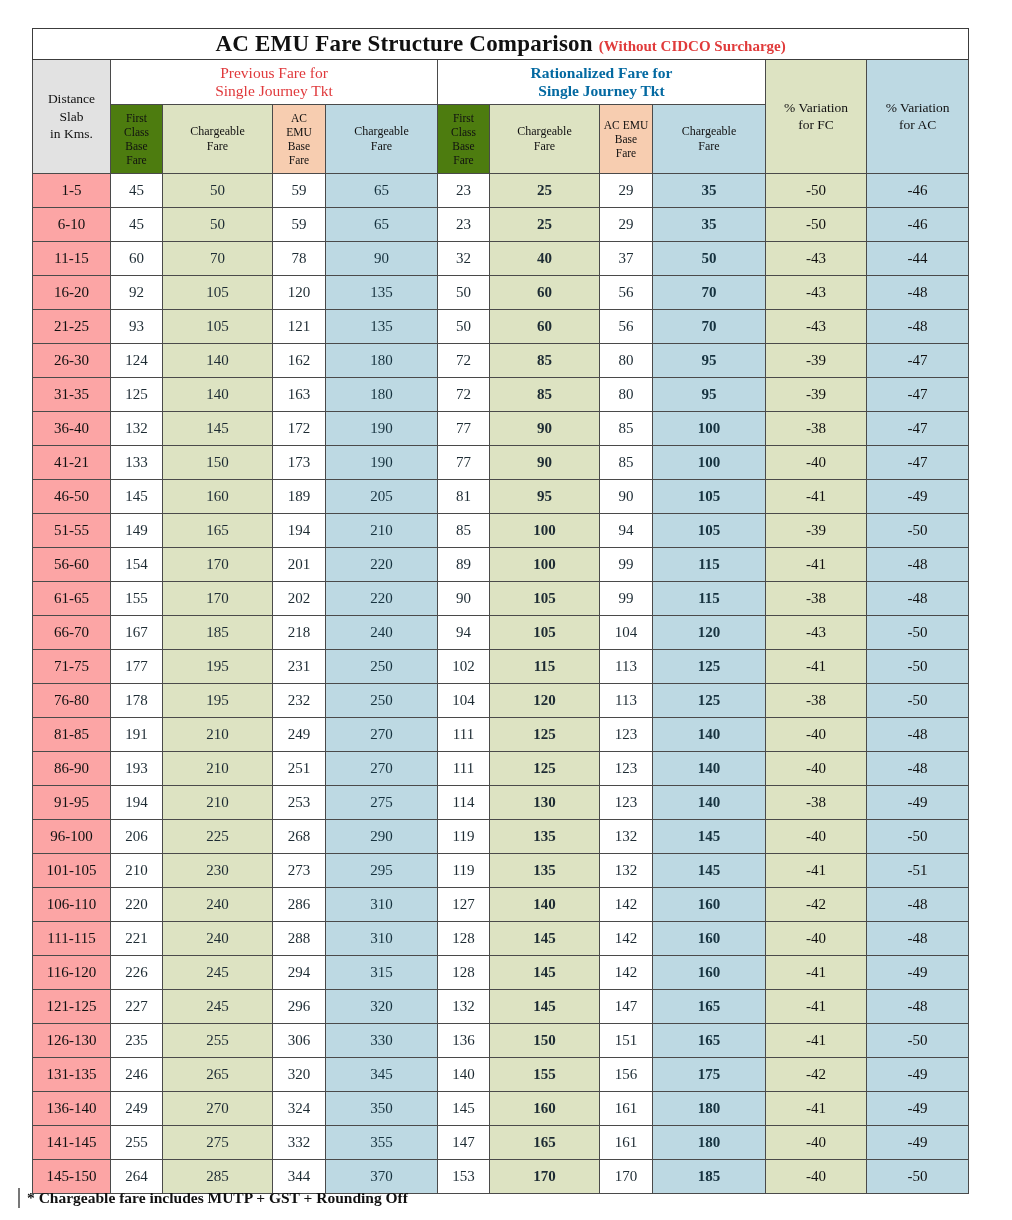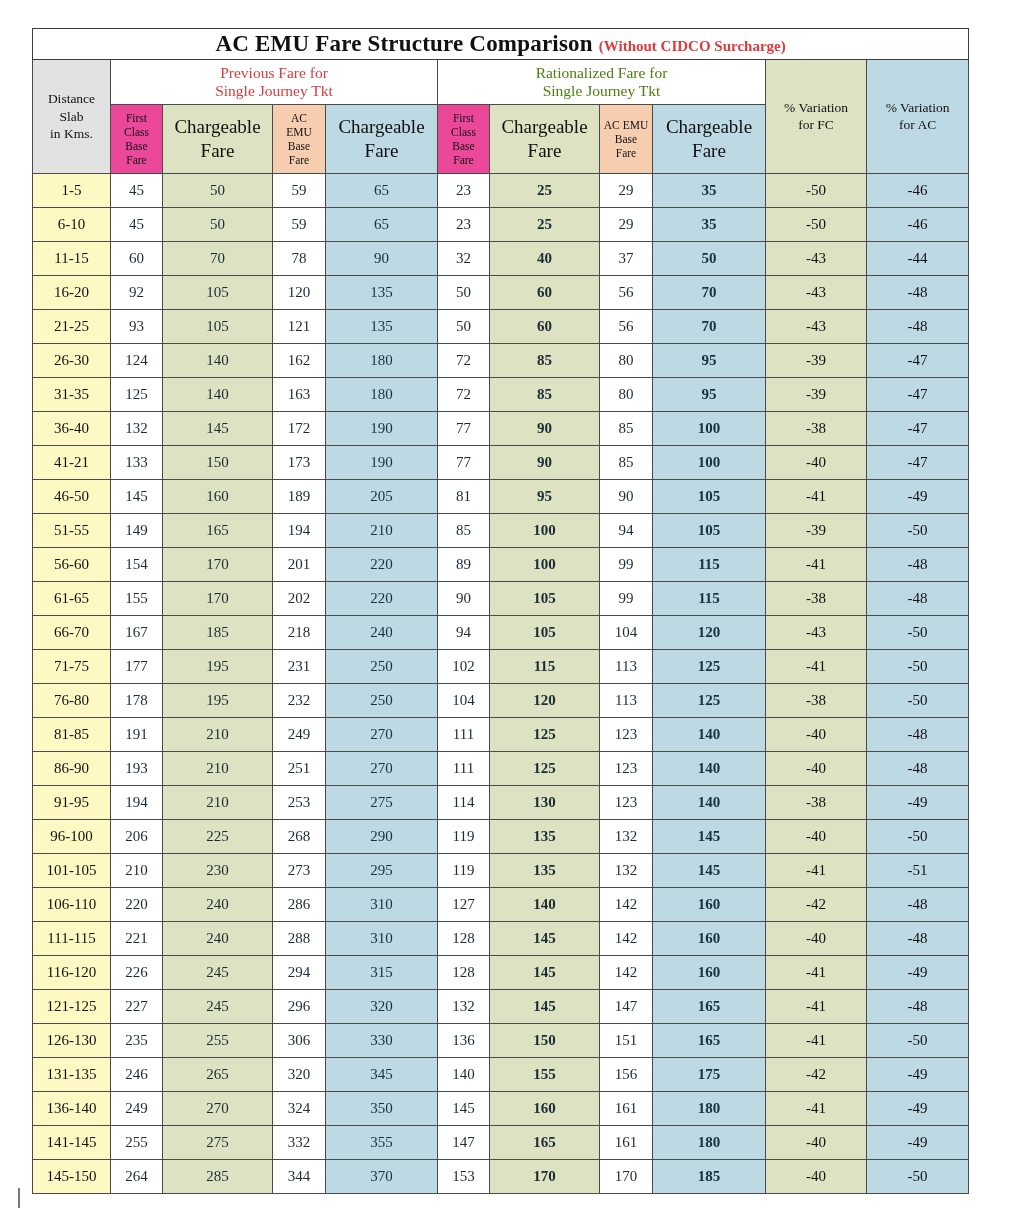--- a/index.html
+++ b/index.html
@@ -58,21 +58,21 @@
 
   
   .grp {
     height: 44px;
     background: #ffffff;
     line-height: 1.16;
     font-size: 15.5px;
     font-weight: bold;
   }
   .grp-prev { color: #e0393c; }
-  .grp-rat  { color: #4d7c0f; }
+  .grp-rat  { color: #0369a1; font-weight: bold; }
 
   .slab-head {
     background: #e2e2e2;
     font-size: 13.5px;
     font-weight: bold;
     line-height: 1.3;
     color: #111;
   }
   .pct-head {
     font-size: 13.5px;
@@ -85,32 +85,32 @@
 
   
   .sub {
     height: 68px;
     font-size: 11.5px;
     font-weight: bold;
     line-height: 1.22;
     color: #111;
   }
   .sub.wide {
-    font-size: 19px;
+    font-size: 12px;
     line-height: 1.25;
   }
-  .h-fcbase { background: #ec4899; margin-top: 12px; }
+  .h-fcbase { background: #4d7c0f; margin-top: 12px; }
   .h-green  { background: #dde3c2; }
   .h-peach  { background: #f7cdb0; }
   .h-blue   { background: #bdd9e3; }
 
   
   tr.data td { height: 33px; }
   .c-slab {
-    background: #fef9c3;
+    background: #fca5a5;
     font-size: 15px;
     font-weight: bold;
     color: #111;
   }
   .c-white {
     background: #ffffff;
     font-size: 15px;
     color: #1d2b33;
   }
   .c-green {
@@ -642,13 +642,14 @@
           <td class="c-blue bold">185</td>
           <td class="c-pct-fc">-40</td>
           <td class="c-pct-ac">-50</td>
         </tr>
       </tbody>
   </table>
 </div>
 
 <div class="footnote-wrap">
   <div class="footnote-bar"></div>
+  <div class="footnote">* Chargeable fare includes MUTP + GST + Rounding Off</div>
 </div>
 
 </body></html>

